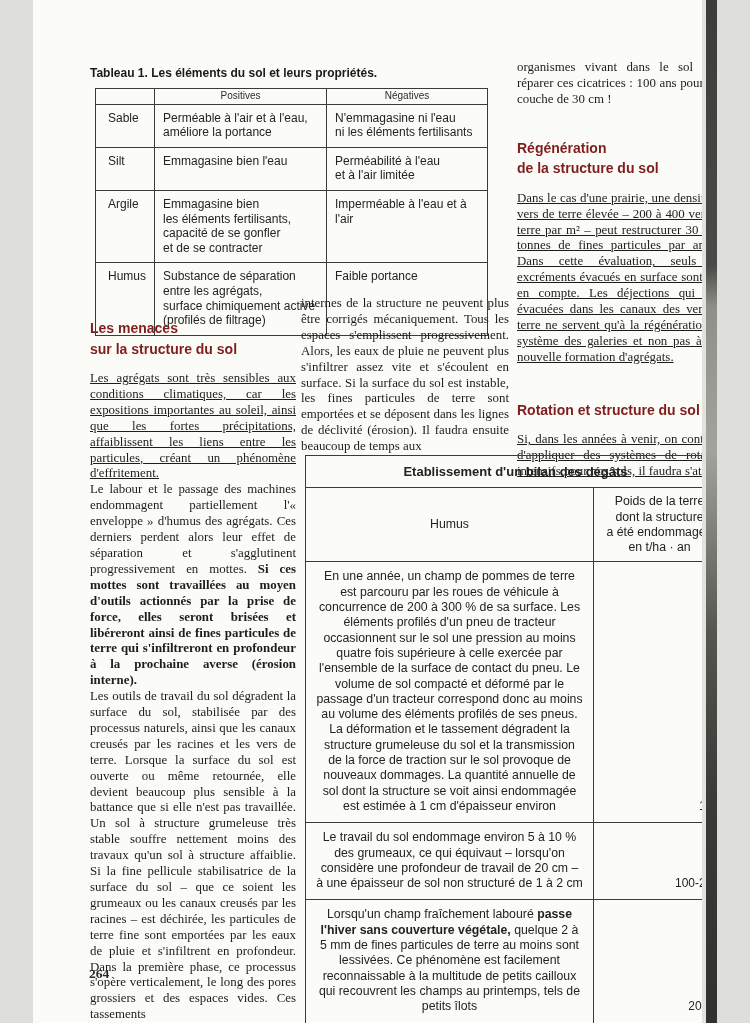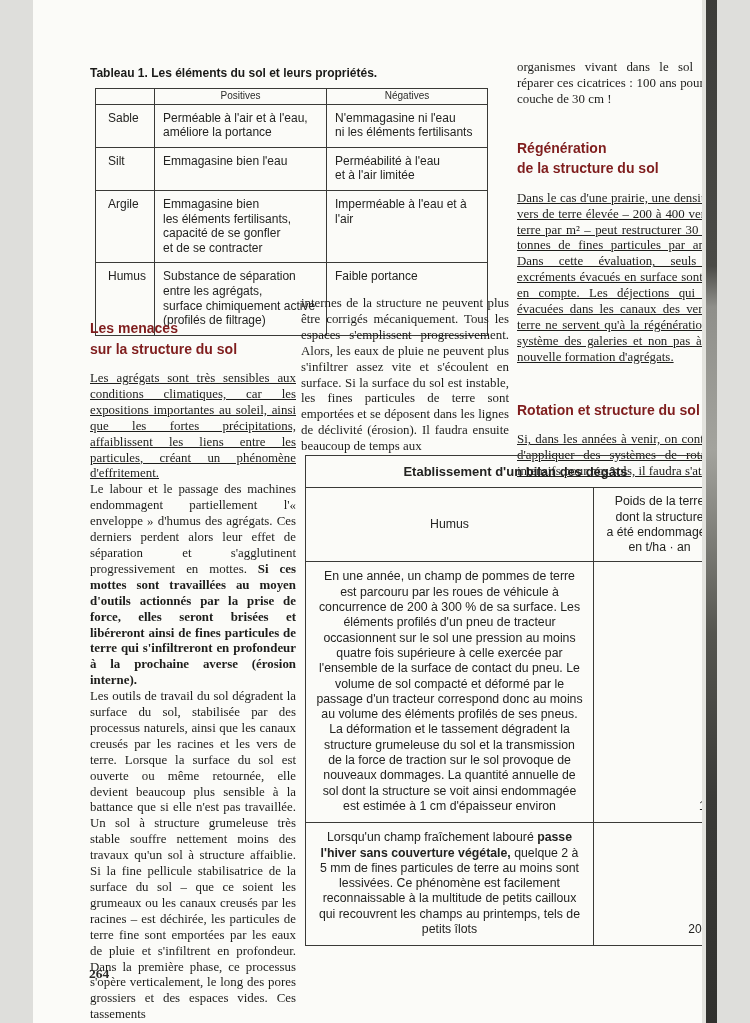--- a/index.html
+++ b/index.html
@@ -150,20 +150,24 @@
 a été endommagée
 en t/ha · an</th>
       </tr>
     </thead>
     <tbody>
       <tr>
         <td class="cause">En une année, un champ de pommes de terre est parcouru par les roues de véhicule à concurrence de 200 à 300 % de sa surface. Les éléments profilés d'un pneu de tracteur occasionnent sur le sol une pression au moins quatre fois supérieure à celle exercée par l'ensemble de la surface de contact du pneu. Le volume de sol compacté et déformé par le passage d'un tracteur correspond donc au moins au volume des éléments profilés de ses pneus. La déformation et le tassement dégradent la structure grumeleuse du sol et la transmission de la force de traction sur le sol provoque de nouveaux dommages. La quantité annuelle de sol dont la structure se voit ainsi endommagée est estimée à 1 cm d'épaisseur environ</td>
         <td class="val">100</td>
       </tr>
       <tr>
+        <td class="cause">Le travail du sol endommage environ 5 à 10 % des grumeaux, ce qui équivaut – lorsqu'on considère une profondeur de travail de 20 cm – à une épaisseur de sol non structuré de 1 à 2 cm</td>
+        <td class="val">100-200</td>
+      </tr>
+      <tr>
         <td class="cause"><span>Lorsqu'un champ fraîchement labouré </span><span class="bold-run">passe l'hiver sans couverture végétale,</span><span> quelque 2 à 5 mm de fines particules de terre au moins sont lessivées. Ce phénomène est facilement reconnaissable à la multitude de petits cailloux qui recouvrent les champs au printemps, tels de petits îlots</span></td>
         <td class="val">20-50</td>
       </tr>
 
     </tbody>
   </table>
 
   <div class="pagenum">264</div>
 
   <div class="scan-strip-soft"></div>

